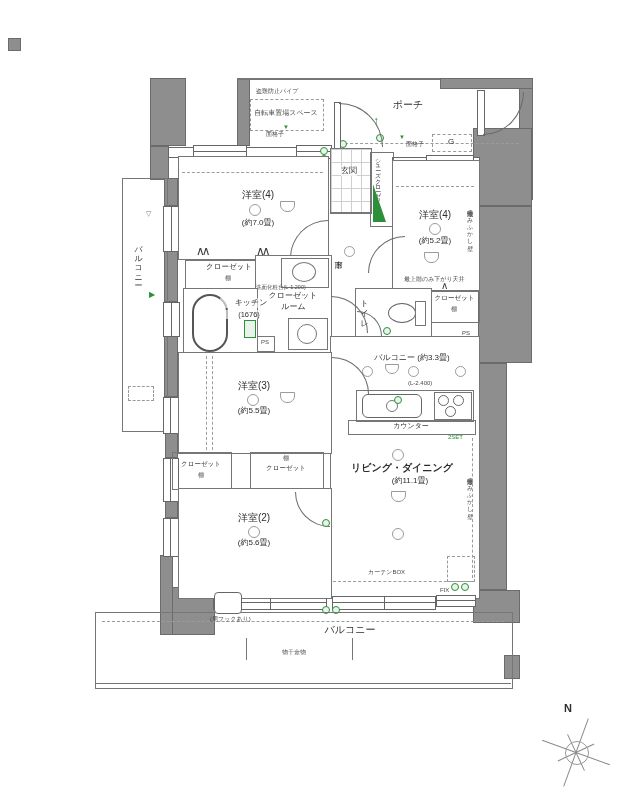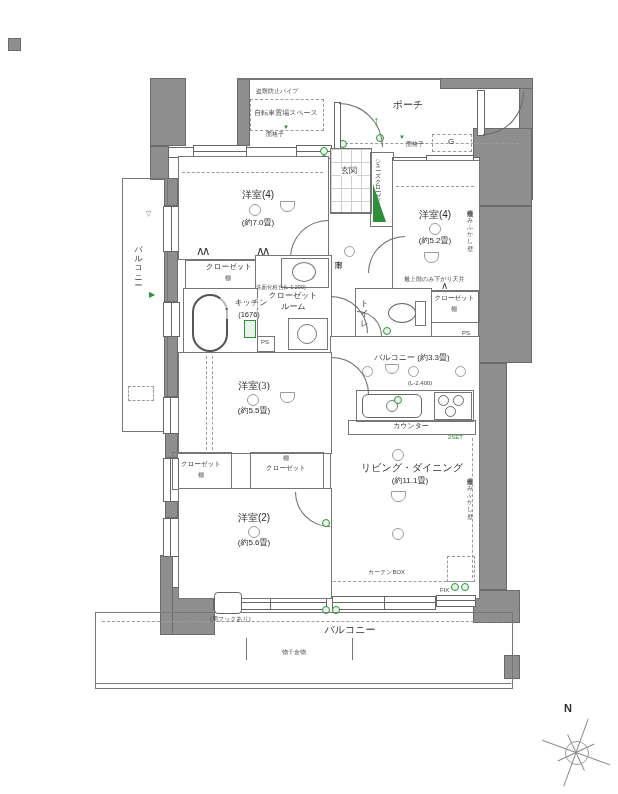--- a/index.html
+++ b/index.html
@@ -194,21 +194,21 @@
   <div style="position:absolute;left:386px;top:400px;width:10px;height:10px;border:1px solid #777;border-radius:50%;"></div>
   <div class="gdot" style="left:394px;top:396px;"></div>
   <div class="bx" style="left:434px;top:392px;width:36px;height:26px;"></div>
   <div style="position:absolute;left:438px;top:395px;width:9px;height:9px;border:1px solid #666;border-radius:50%;"></div>
   <div style="position:absolute;left:453px;top:395px;width:9px;height:9px;border:1px solid #666;border-radius:50%;"></div>
   <div style="position:absolute;left:445px;top:406px;width:9px;height:9px;border:1px solid #666;border-radius:50%;"></div>
   <div class="bx" style="left:348px;top:420px;width:126px;height:13px;"></div>
   <div class="lbl ctr" style="left:366px;top:422px;width:90px;font-size:7px;">カウンター</div>
   <div class="lbl g" style="left:448px;top:434px;font-size:6px;">2SET</div>
 
-  <div class="lbl ctr" style="left:357px;top:462px;width:110px;">リビング・ダイニング</div>
+  <div class="lbl ctr" style="left:347px;top:462px;width:110px;font-weight:bold;">リビング・ダイニング</div>
   <div class="lbl s ctr" style="left:368px;top:476px;width:84px;">(約11.1畳)</div>
   <div class="sym" style="left:392px;top:449px;width:10px;height:10px;"></div>
   <div class="cup" style="left:391px;top:491px;width:13px;height:9px;"></div>
   <div class="sym" style="left:392px;top:528px;width:10px;height:10px;"></div>
   <div class="lbl v t" style="left:466px;top:474px;letter-spacing:0;">最上階のみふかし壁</div>
   <div class="dv" style="left:472px;top:438px;height:140px;"></div>
   <div class="dash" style="left:447px;top:556px;width:26px;height:24px;"></div>
   <div class="gdot" style="left:451px;top:583px;"></div>
   <div class="gdot" style="left:461px;top:583px;"></div>
   <div class="lbl t ctr" style="left:458px;top:330px;width:16px;">PS</div>
@@ -224,21 +224,21 @@
       <i style="left:51px;top:0;width:1px;height:12px;"></i>
     </div>
   <div class="lbl t" style="left:440px;top:587px;">FIX</div>
   <div class="win" style="left:436px;top:595px;width:38px;height:10px;">
       <i style="left:0;top:4px;width:38px;height:1px;"></i>
     </div>
   <div class="gdot" style="left:322px;top:606px;"></div>
   <div class="gdot" style="left:332px;top:606px;"></div>
 
   <div class="room" style="left:178px;top:352px;width:152px;height:100px;"></div>
-  <div class="lbl ctr" style="left:215px;top:380px;width:78px;font-family:Liberation Serif, serif;">洋室(3)</div>
+  <div class="lbl ctr" style="left:215px;top:380px;width:78px;">洋室(3)</div>
   <div class="sym" style="left:247px;top:394px;width:10px;height:10px;"></div>
   <div class="cup" style="left:280px;top:392px;width:13px;height:9px;"></div>
   <div class="lbl s ctr" style="left:215px;top:406px;width:78px;">(約5.5畳)</div>
   <div class="arc" style="left:332px;top:357px;width:36px;height:36px;border-top-width:1px;border-right-width:1px;border-radius:0 100% 0 0;"></div>
   <div class="dv" style="left:206px;top:356px;height:94px;"></div>
   <div class="dv" style="left:212px;top:356px;height:94px;"></div>
 
   <div class="bx" style="left:172px;top:452px;width:58px;height:36px;"></div>
   <div class="lbl ctr" style="left:174px;top:460px;width:54px;font-size:6.5px;">クローゼット</div>
   <div class="lbl t ctr" style="left:190px;top:472px;width:22px;">棚</div>

